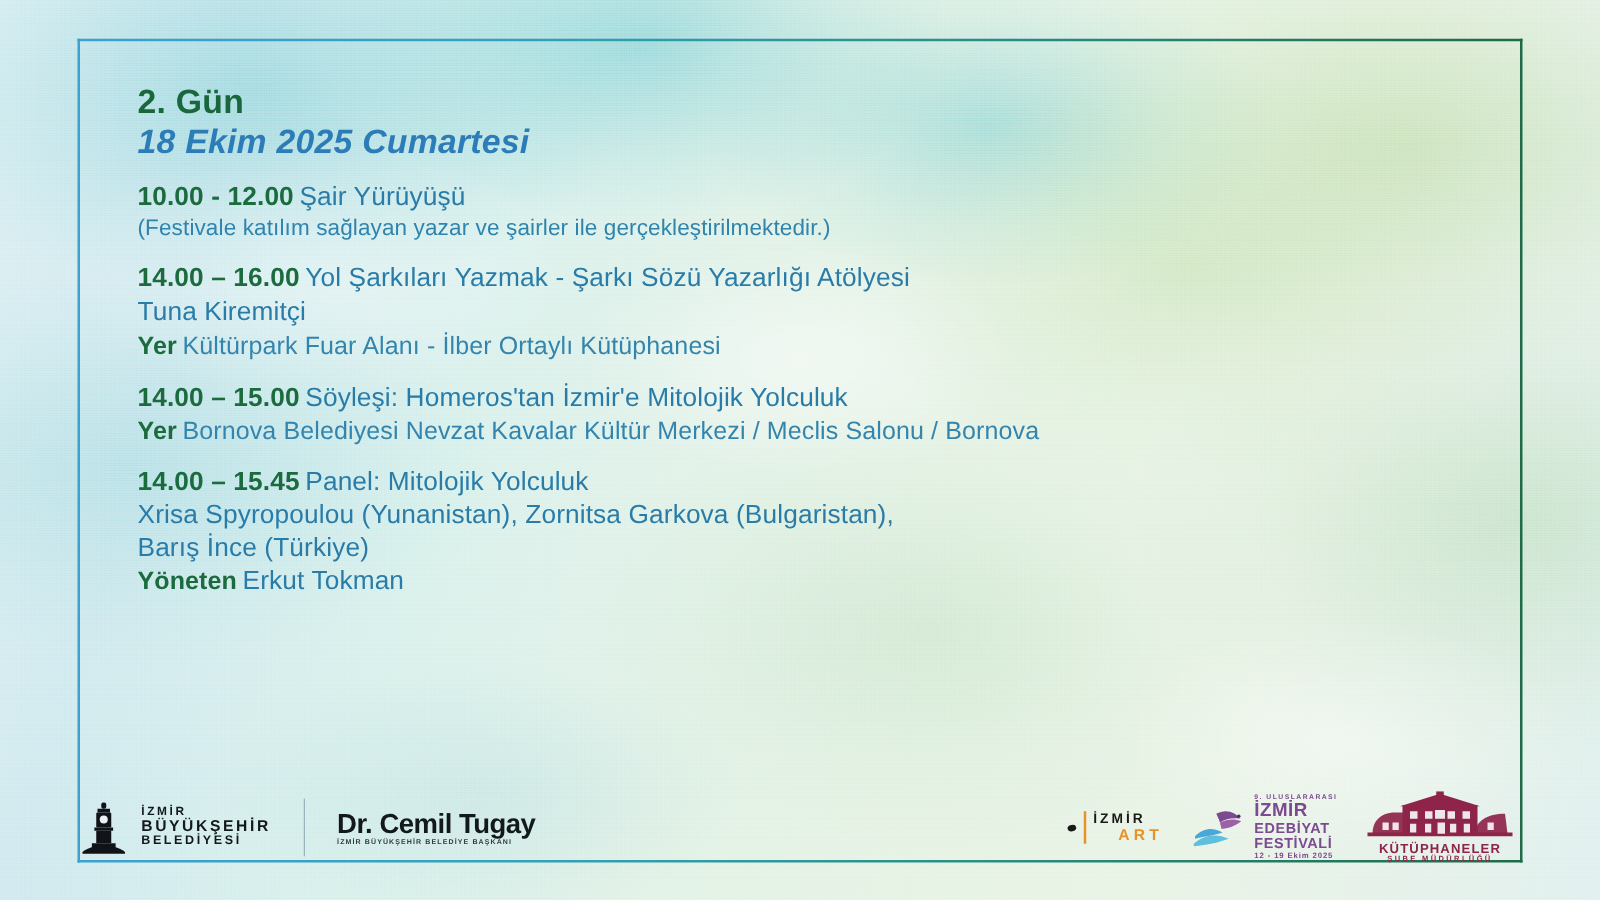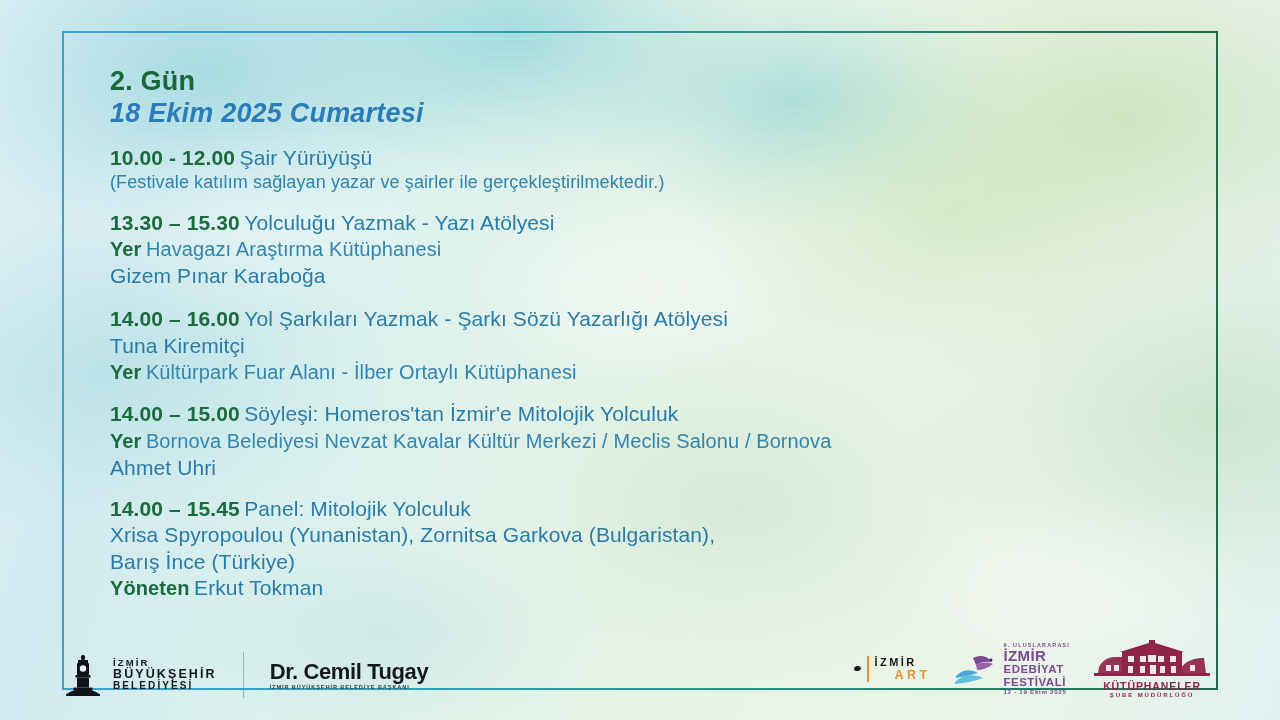--- a/index.html
+++ b/index.html
@@ -146,21 +146,21 @@
   
   .event.panel .event-line { line-height:1.26; }
 
   
   .footer {
     position:absolute;
     left:62px; right:62px;
     bottom:22px;
     height:72px;
     display:flex;
-    align-items:flex-end;
+    align-items:center;
   }
   .footer-left  { display:flex; align-items:center; gap:16px; }
   .footer-right { display:flex; align-items:center; gap:22px; margin-left:auto; padding-right:6px; }
 
   
   .ibb { display:flex; align-items:center; gap:9px; }
   .ibb-text { line-height:1.08; }
   .ibb-text div { font-weight:700; color:#12181c; letter-spacing:2.1px; }
   .ibb-l1 { font-size:9.5px; }
   .ibb-l2 { font-size:12.5px; }
@@ -221,33 +221,20 @@
     <div class="day-date">18 Ekim 2025 Cumartesi</div>
 
     <div class="event">
       <div class="event-line">
         <span class="time">10.00 - 12.00</span>
         <span class="ev-title">Şair Yürüyüşü</span>
       </div>
       <div class="note">(Festivale katılım sağlayan yazar ve şairler ile gerçekleştirilmektedir.)</div>
     </div>
 
-    <div class="event">
-      <div class="event-line">
-        <span class="time">13.30 – 15.30</span>
-        <span class="ev-title">Yolculuğu Yazmak - Yazı Atölyesi</span>
-      </div>
-      <div class="event-line">
-        <span class="lbl">Yer</span>
-        <span class="val">Havagazı Araştırma Kütüphanesi</span>
-      </div>
-      <div class="event-line">
-        <span class="person">Gizem Pınar Karaboğa</span>
-      </div>
-    </div>
 
     <div class="event">
       <div class="event-line">
         <span class="time">14.00 – 16.00</span>
         <span class="ev-title">Yol Şarkıları Yazmak - Şarkı Sözü Yazarlığı Atölyesi</span>
       </div>
       <div class="event-line">
         <span class="person">Tuna Kiremitçi</span>
       </div>
       <div class="event-line">
@@ -257,23 +244,20 @@
     </div>
 
     <div class="event">
       <div class="event-line">
         <span class="time">14.00 – 15.00</span>
         <span class="ev-title">Söyleşi: Homeros'tan İzmir'e Mitolojik Yolculuk</span>
       </div>
       <div class="event-line">
         <span class="lbl">Yer</span>
         <span class="val">Bornova Belediyesi Nevzat Kavalar Kültür Merkezi / Meclis Salonu / Bornova</span>
-      </div>
-      <div class="event-line">
-        <span class="person">Ahmet Uhri</span>
       </div>
     </div>
 
     <div class="event panel">
       <div class="event-line">
         <span class="time">14.00 – 15.45</span>
         <span class="ev-title">Panel: Mitolojik Yolculuk</span>
       </div>
       <div class="event-line">
         <span class="person">Xrisa Spyropoulou (Yunanistan), Zornitsa Garkova (Bulgaristan),</span>

